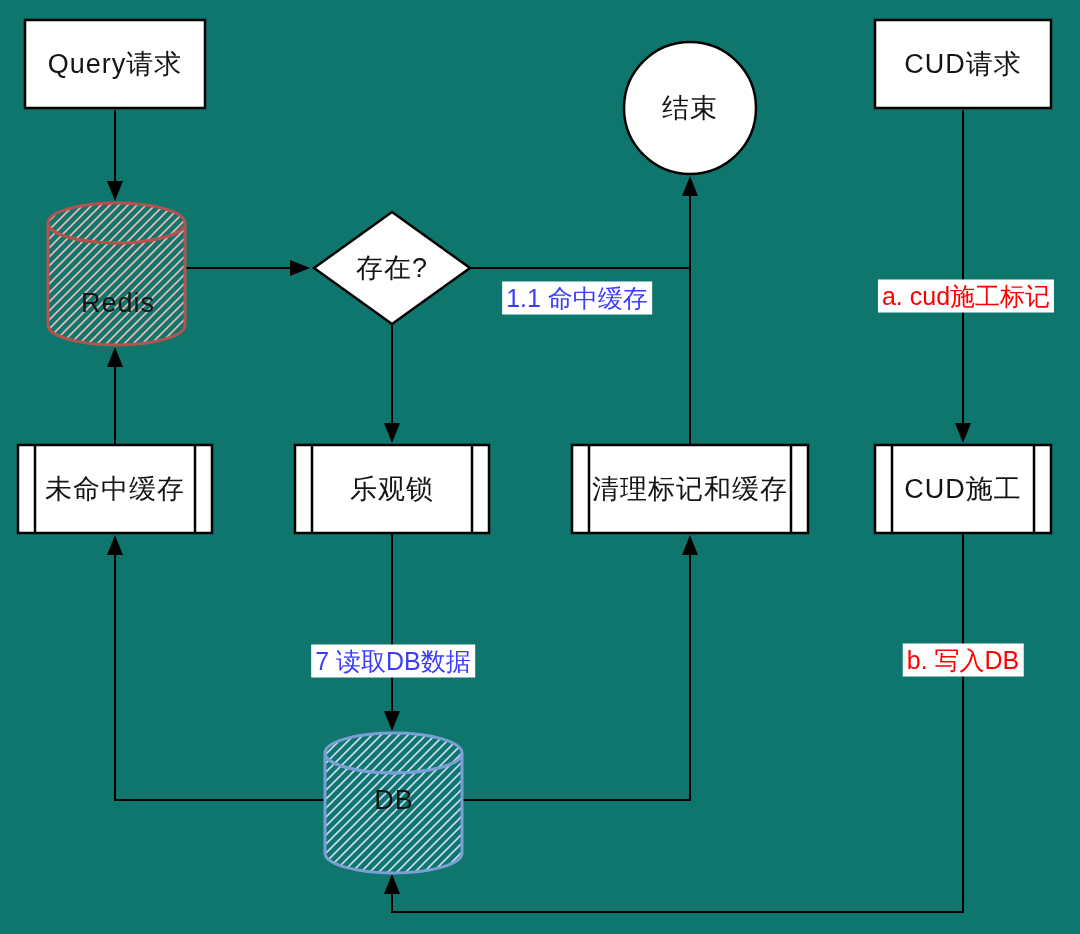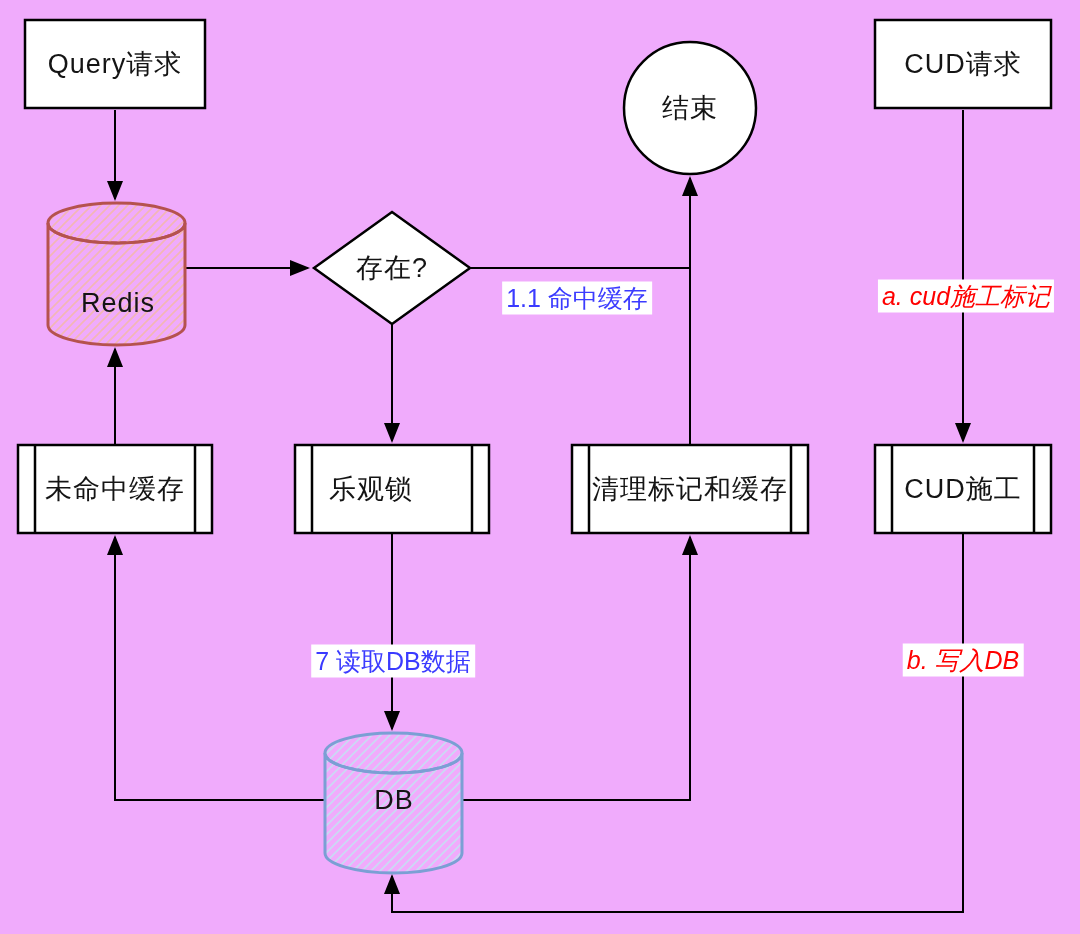--- a/index.html
+++ b/index.html
@@ -1,30 +1,30 @@
 <!DOCTYPE html>
 <html><head>
 <meta charset="utf-8">
 <style>
   html,body{margin:0;padding:0;background:#fff;}
   .canvas{
-    position:relative;width:1080px;height:934px;background:#f0abfc;
+    position:relative;width:1080px;height:934px;background:#0f766e;
     font-family:"Liberation Sans","DejaVu Sans",sans-serif;overflow:hidden;
   }
   .canvas svg{position:absolute;left:0;top:0;}
   .node-label{
     position:absolute;transform:translate(-50%,-50%);
     font-size:27px;color:#141414;white-space:nowrap;letter-spacing:1px;
   }
   .edge-label{
     position:absolute;transform:translate(-50%,-50%);
     font-size:25px;white-space:nowrap;background:#ffffff;padding:0 4px;margin-top:30px;
   }
   .edge-label.blue{color:#3b3bff;}  
-  .edge-label.red{color:#ff0000;font-style:italic;}   
+  .edge-label.red{color:#ff0000;}   
 </style>
 </head>
 <body>
 
 <div class="canvas">
 
   <svg width="1080" height="934" viewBox="0 0 1080 934">
     <defs>
       <marker id="arw" markerWidth="10" markerHeight="8" refX="9" refY="4" orient="auto">
         <path d="M0,0 L10,4 L0,8 Z" fill="#000"></path>
@@ -80,21 +80,21 @@
       <ellipse cx="393.5" cy="753" rx="68.5" ry="20" fill="url(#hatchBlue)"></ellipse>
     </g>
   </svg>
 
   <div class="node-label" style="left:115px;top:64px">Query请求</div>
   <div class="node-label" style="left:963px;top:64px">CUD请求</div>
   <div class="node-label" style="left:690px;top:108px">结束</div>
   <div class="node-label" style="left:118px;top:303px">Redis</div>
   <div class="node-label" style="left:392px;top:268px">存在?</div>
   <div class="node-label" style="left:115px;top:489px">未命中缓存</div>
-  <div class="node-label" style="left:371px;top:489px">乐观锁</div>
+  <div class="node-label" style="left:392px;top:489px">乐观锁</div>
   <div class="node-label" style="left:690px;top:489px">清理标记和缓存</div>
   <div class="node-label" style="left:963px;top:489px">CUD施工</div>
   <div class="node-label" style="left:394px;top:800px">DB</div>
 
   <div class="edge-label blue" style="left:577px;top:268px">1.1 命中缓存</div>
   <div class="edge-label blue" style="left:393px;top:631px">7 读取DB数据</div>
   <div class="edge-label red" style="left:966px;top:266px">a. cud施工标记</div>
   <div class="edge-label red" style="left:963px;top:630px">b. 写入DB</div>
 
 </div>

